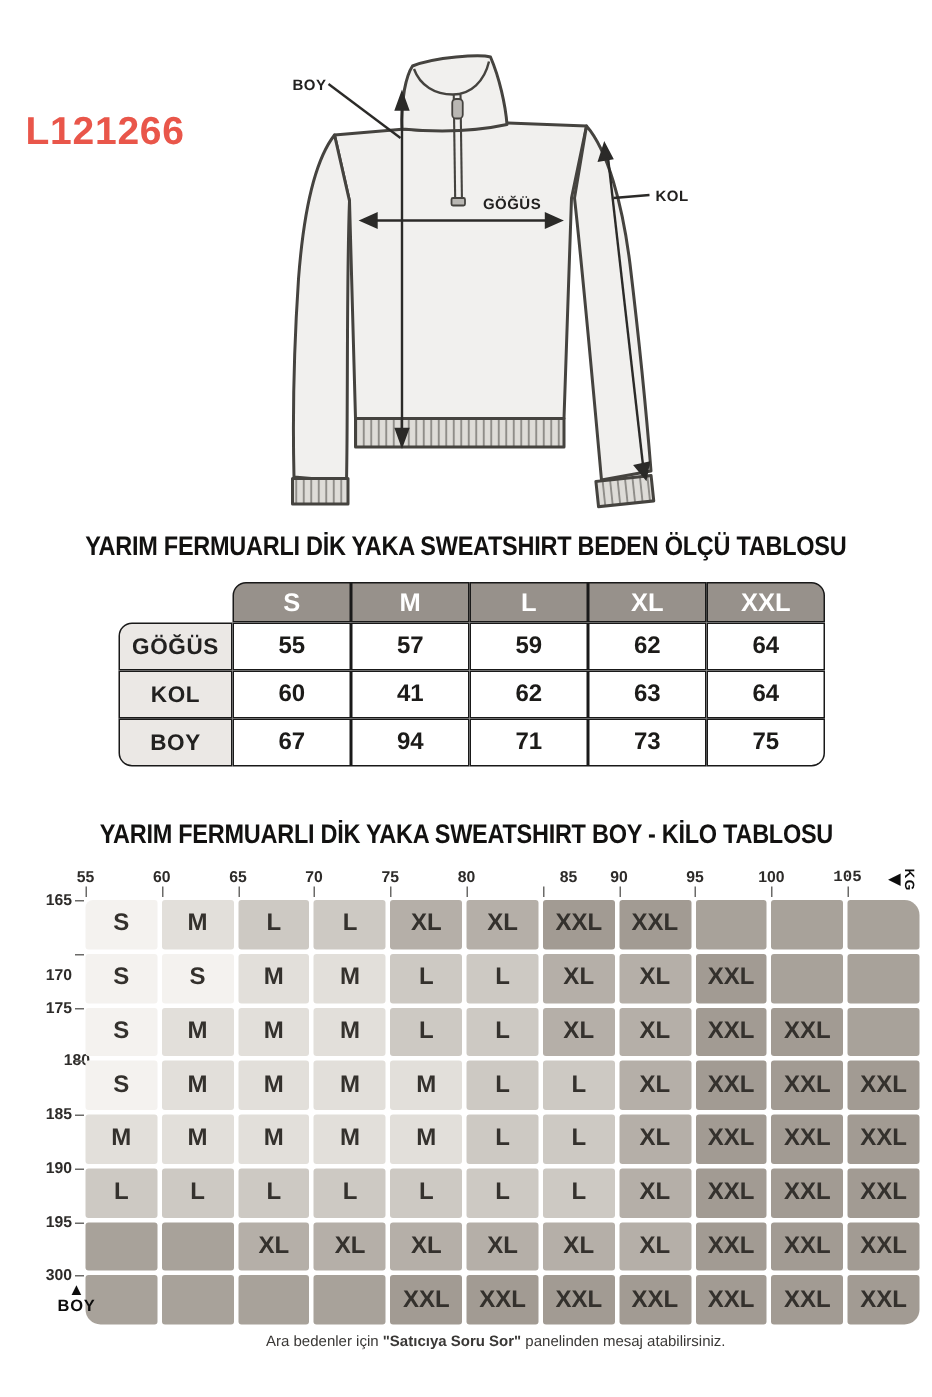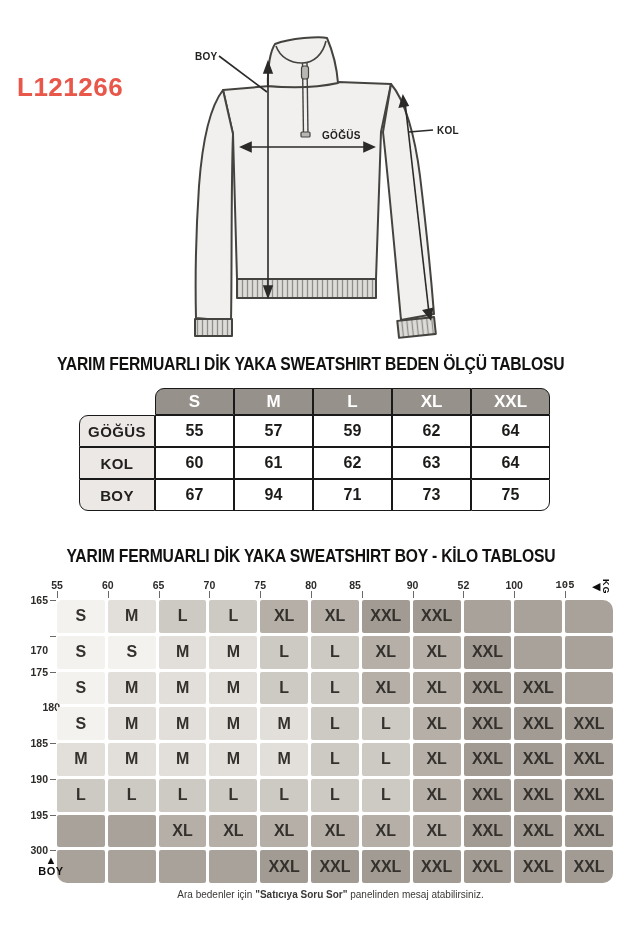--- a/index.html
+++ b/index.html
@@ -150,21 +150,21 @@
         <td class="row-label">GÖĞÜS</td>
         <td class="val">55</td>
         <td class="val">57</td>
         <td class="val">59</td>
         <td class="val">62</td>
         <td class="val">64</td>
       </tr>
       <tr>
         <td class="row-label">KOL</td>
         <td class="val">60</td>
-        <td class="val">61</td>
+        <td class="val">41</td>
         <td class="val">62</td>
         <td class="val">63</td>
         <td class="val">64</td>
       </tr>
       <tr>
         <td class="row-label">BOY</td>
         <td class="val">67</td>
         <td class="val">94</td>
         <td class="val">71</td>
         <td class="val">73</td>
@@ -188,25 +188,25 @@
     <span class="abs wlabel" style="left: 90.8px;">60</span>
     <span class="abs wtick" style="left: 107.8px;"></span>
     <span class="abs wlabel" style="left: 141.6px;">65</span>
     <span class="abs wtick" style="left: 158.6px;"></span>
     <span class="abs wlabel" style="left: 192.4px;">70</span>
     <span class="abs wtick" style="left: 209.4px;"></span>
     <span class="abs wlabel" style="left: 243.2px;">75</span>
     <span class="abs wtick" style="left: 260.2px;"></span>
     <span class="abs wlabel" style="left: 294px;">80</span>
     <span class="abs wtick" style="left: 311px;"></span>
-    <span class="abs wlabel" style="left: 338px;">85</span>
+    <span class="abs wlabel" style="left: 362px;">85</span>
     <span class="abs wtick" style="left: 361.8px;"></span>
     <span class="abs wlabel" style="left: 395.6px;">90</span>
     <span class="abs wtick" style="left: 412.6px;"></span>
-    <span class="abs wlabel" style="left: 446.4px;">52</span>
+    <span class="abs wlabel" style="left: 446.4px;">95</span>
     <span class="abs wtick" style="left: 463.4px;"></span>
     <span class="abs wlabel" style="left: 497.2px;">100</span>
     <span class="abs wtick" style="left: 514.2px;"></span>
     <span class="abs wlabel" style="left: 548px; font-family: Liberation Mono, monospace;">105</span>
     <span class="abs wtick" style="left: 565px;"></span>
   </div>
 <div id="height-axis">
     <span class="abs hlabel" style="left: 22px; top: 594px;">165</span>
     <span class="abs hdash" style="left: 50px; top: 600px;"></span>
     <span class="abs hlabel" style="left: 22px; top: 644px;">170</span>

